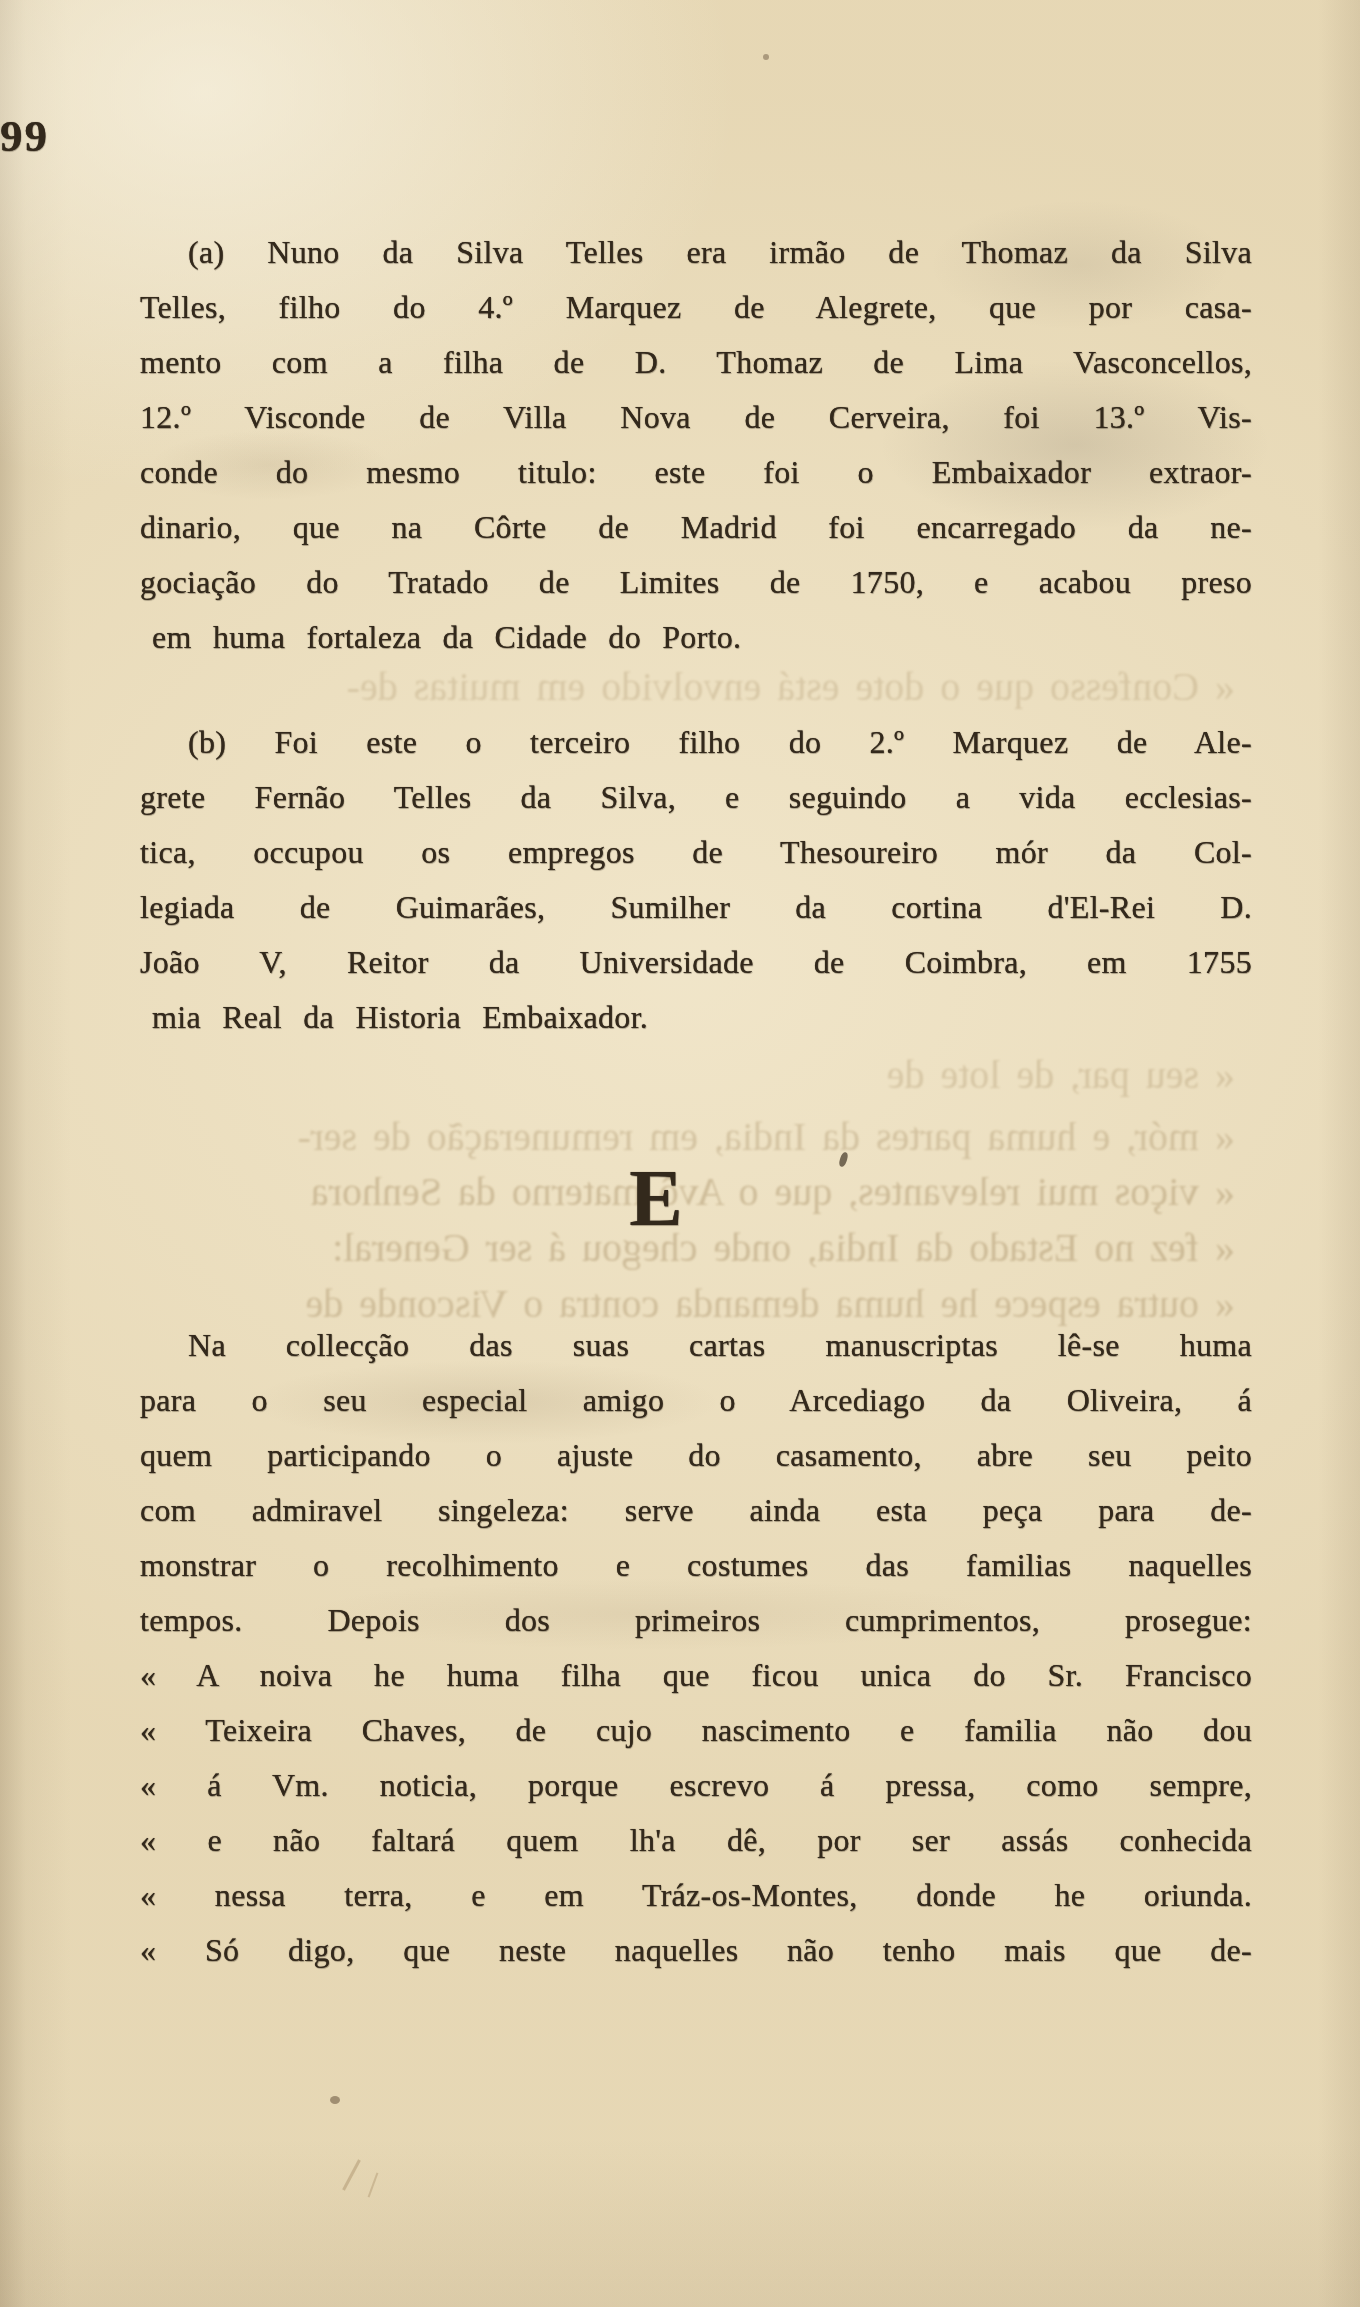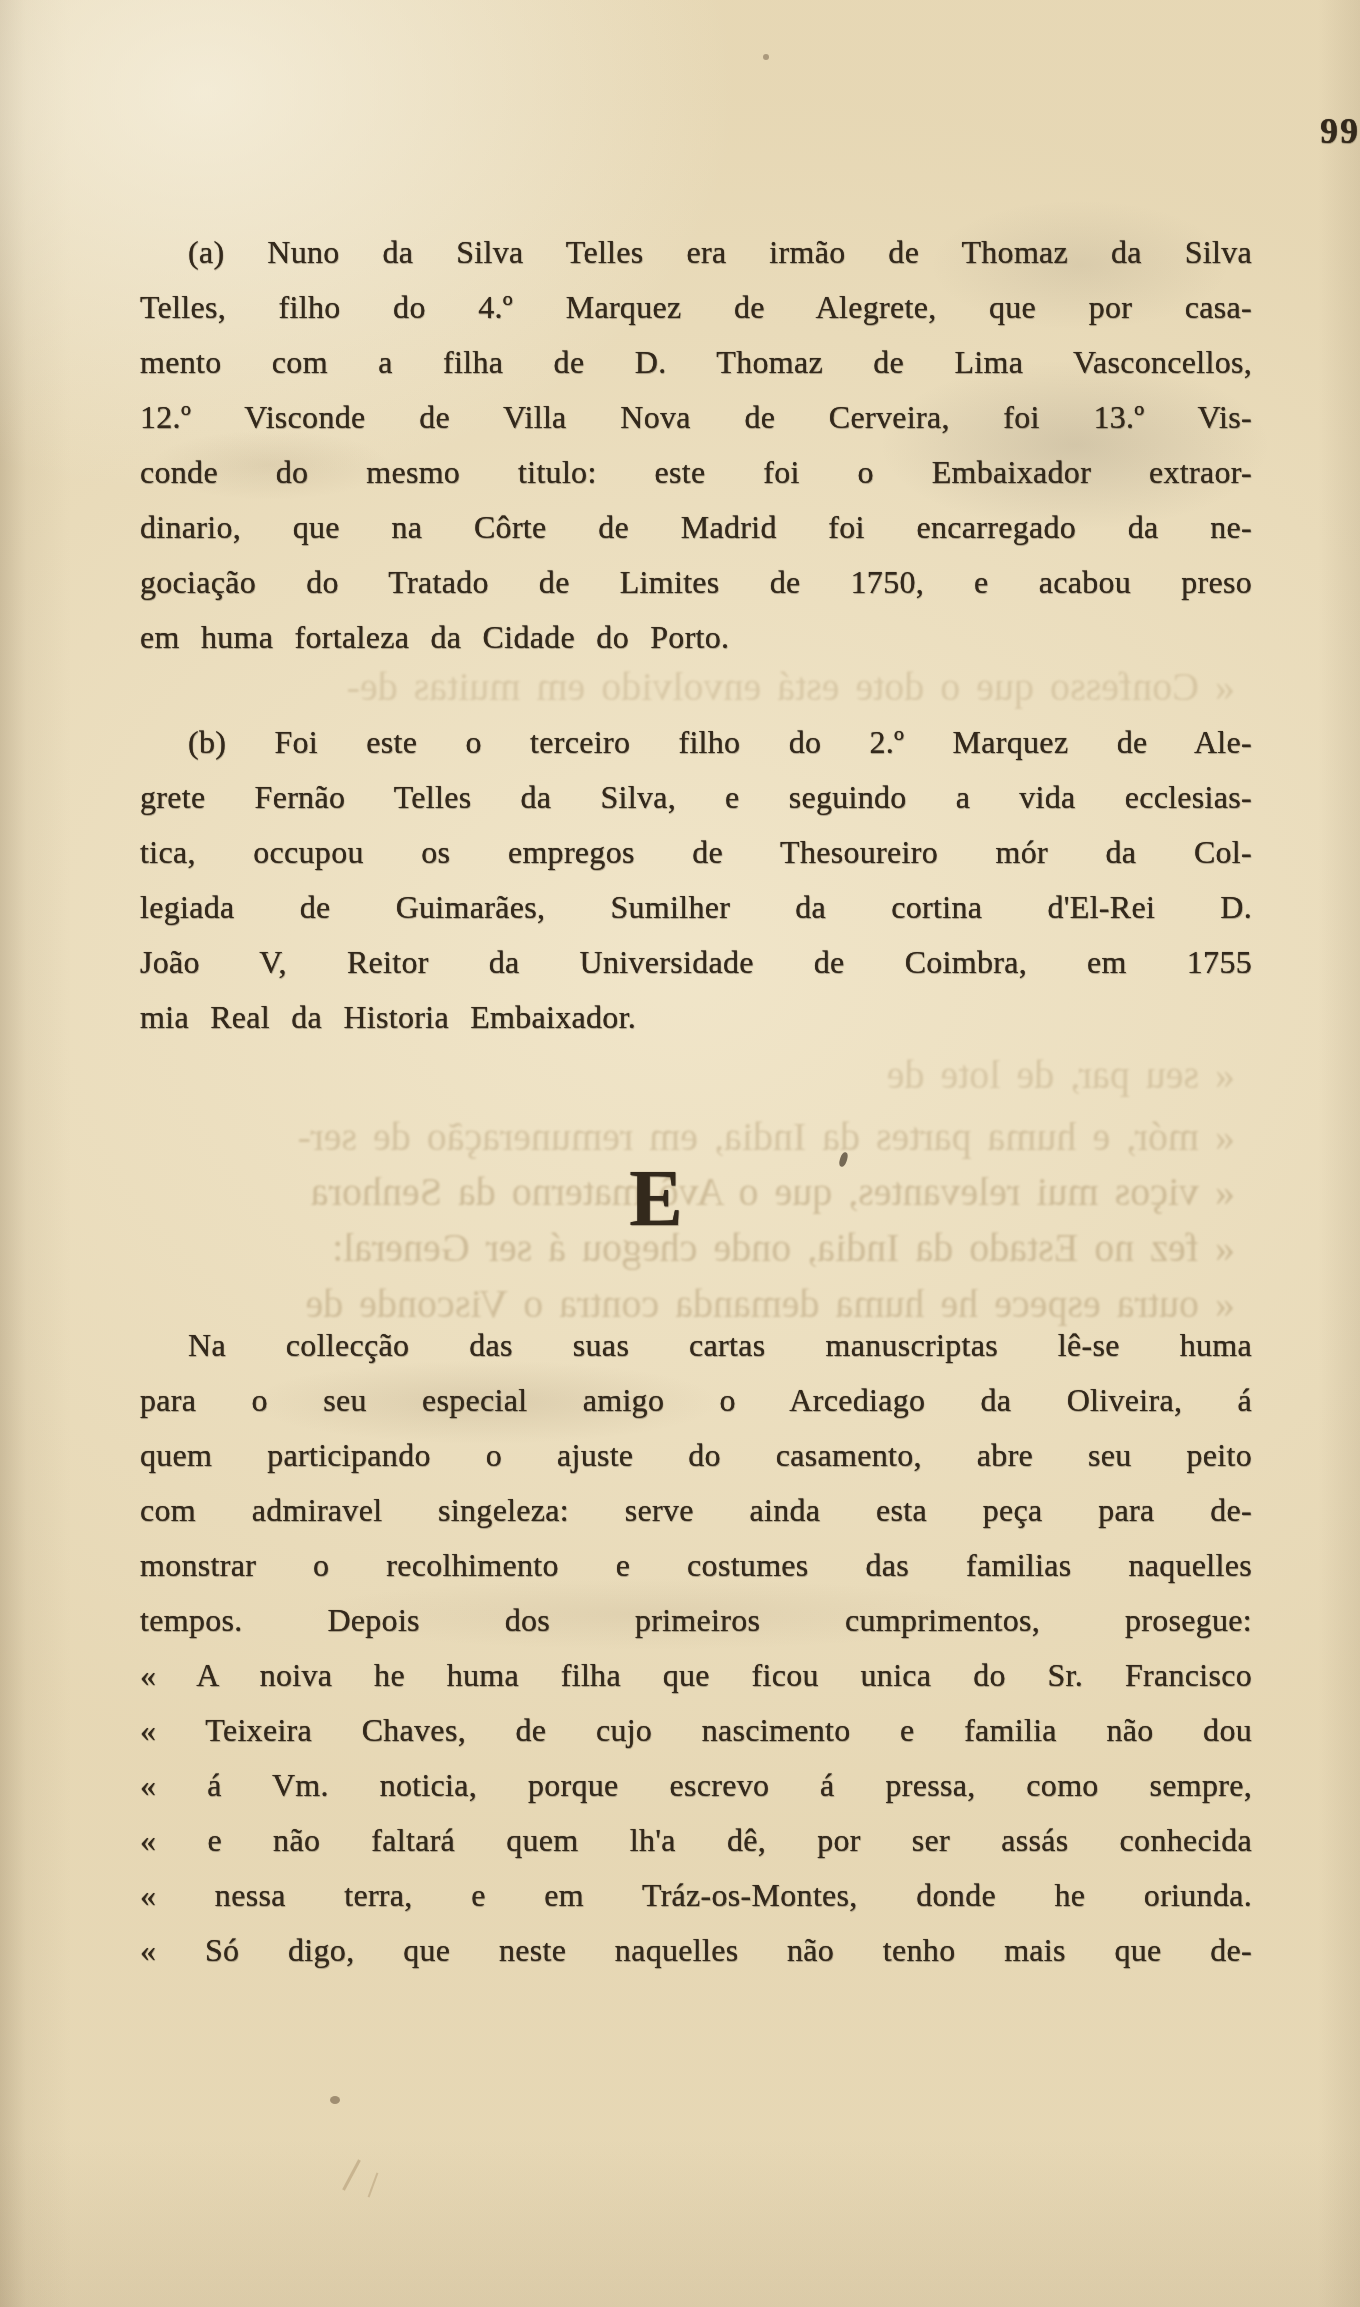--- a/index.html
+++ b/index.html
@@ -13,26 +13,26 @@
     background:
       radial-gradient(ellipse 820px 620px at 15% 4%, rgba(250,246,232,0.65), rgba(250,246,232,0) 65%),
       linear-gradient(90deg, rgba(88,66,38,0.20) 0px, rgba(88,66,38,0.06) 26px, rgba(88,66,38,0) 72px),
       linear-gradient(270deg, rgba(88,66,38,0.10) 0px, rgba(88,66,38,0) 42px),
       linear-gradient(0deg, rgba(120,92,55,0.10) 0px, rgba(120,92,55,0) 170px),
       radial-gradient(ellipse 1250px 950px at 50% 42%, rgba(255,250,235,0.30), rgba(208,188,148,0.14) 92%),
       #eadcba;
   }
   .ink{ color:#33291c; text-shadow:0 0 0.8px rgba(48,37,24,0.85), 0.6px 0.6px 0.7px rgba(48,37,24,0.30); }
   .page-number{
-    position:absolute; top:110px; left:0; width:1360px; text-align:right;
-    font-size:36px; font-weight:700; letter-spacing:2px;
+    position:absolute; top:110px; left:0; width:1360px; text-align:left;
+    font-size:45px; font-weight:700; letter-spacing:2px;
   }
   .block{ position:absolute; left:140px; width:1112px; font-size:32px; word-spacing:4px; letter-spacing:0.3px; }
   .line{ height:55px; line-height:55px; text-align:justify; text-align-last:justify; overflow:visible; }
-  .line.pl{ text-align-last:left; word-spacing:13px; }
+  .line.pl{ text-align-last:left; word-spacing:13px;margin-left:12px; }
   .line.ind{ text-indent:48px; }
   .section-heading{
     position:absolute; top:1158px; left:596px; width:120px; text-align:center;
     font-size:80px; line-height:80px; font-weight:700;
   }
   .ghost{
     position:absolute; left:130px; width:1105px; height:50px; line-height:50px;
     font-size:40px; color:#87693a; transform:scaleX(-1);
     filter:blur(0.9px); word-spacing:6px; white-space:nowrap;
   }

